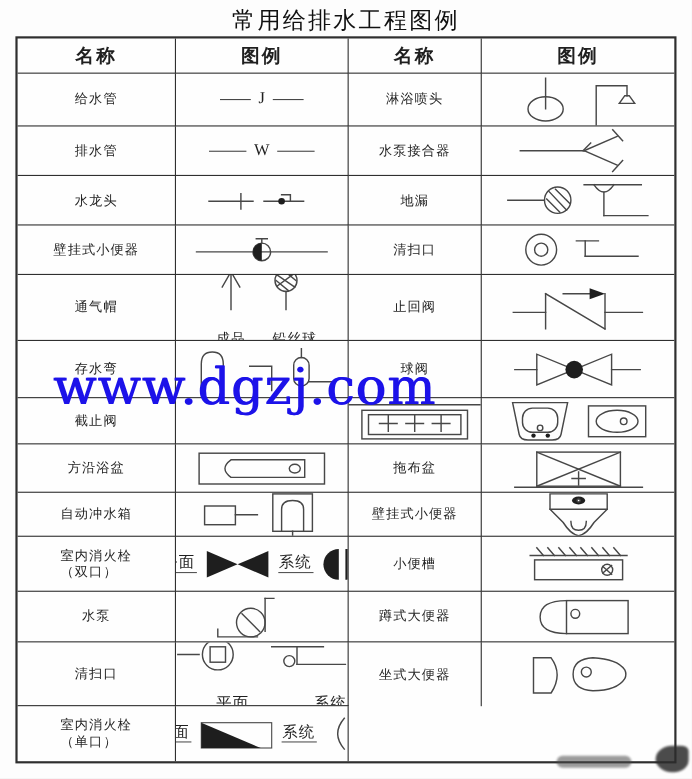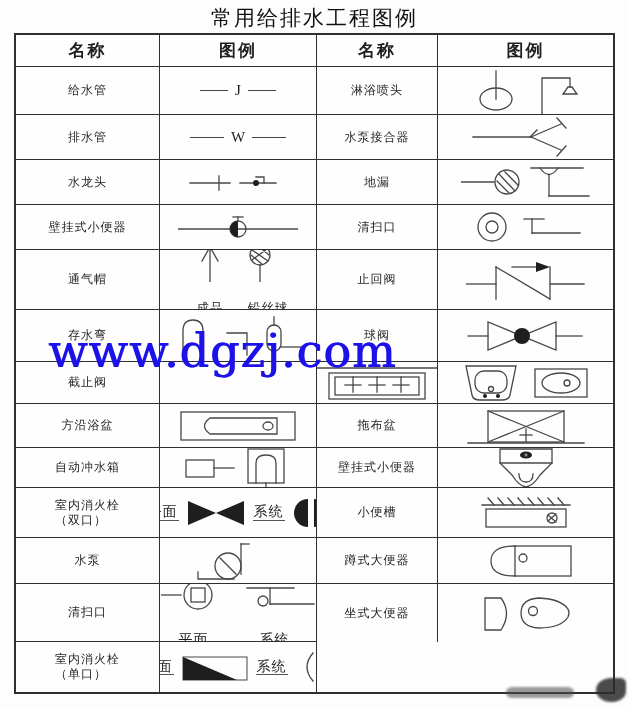--- a/index.html
+++ b/index.html
@@ -17,21 +17,21 @@
      display:flex;align-items:center;justify-content:center;gap:7px;overflow:hidden;}
   .tbl > .c:nth-child(4n){border-right:none;}
   .tbl > .c:nth-last-child(-n+4){border-bottom:none;}
   .n{font-size:12px;letter-spacing:1px;text-align:left;white-space:pre-line;line-height:1.25;}
   .hd{font-weight:bold;font-size:17px;letter-spacing:2px;}
   svg.sym{stroke:#474747;stroke-width:1.3;fill:none;stroke-linecap:square;flex:none;}
   svg.sym .f{fill:#1e1e1e;stroke:none;}
   .hl{height:0;border-top:1.4px solid #474747;flex:none;}
   .w28{width:28px}.w34{width:34px}
   .pletter{font-size:15px;line-height:1;}
-  .vg{display:flex;flex-direction:column;align-items:center;gap:18px;}
+  .vg{display:flex;flex-direction:column;align-items:flex-end;gap:18px;}
   .lblrow{display:flex;font-size:12.5px;letter-spacing:1px;}
   .lblrow span{display:block;text-align:center;}
   .sm{font-size:14px;letter-spacing:1px;white-space:nowrap;}
   .it{font-style:italic;font-size:13px;letter-spacing:0;}
   .u{border-bottom:1px solid #555;padding:0 1px 0 1px;line-height:1.1;}
   .watermark{position:absolute;left:48px;top:324px;z-index:6;
              font-family:"DejaVu Serif",serif;font-weight:normal;font-size:46px;
              letter-spacing:1px;color:#1c12e9;text-shadow:1px 0 0 #1c12e9;}
   .smudge{position:absolute;z-index:4;}
   .s1{left:506px;top:687px;width:68px;height:11px;background:#4a4a4a;opacity:.55;

